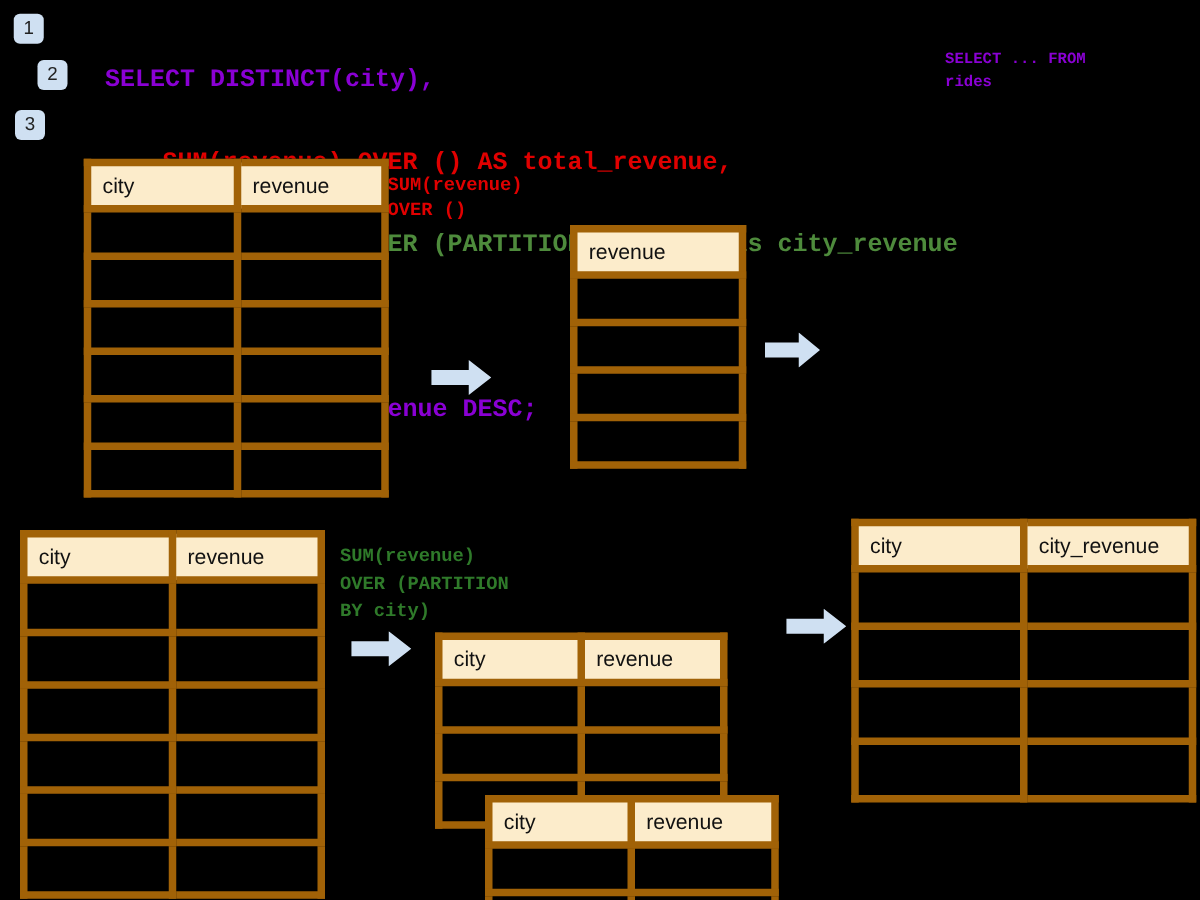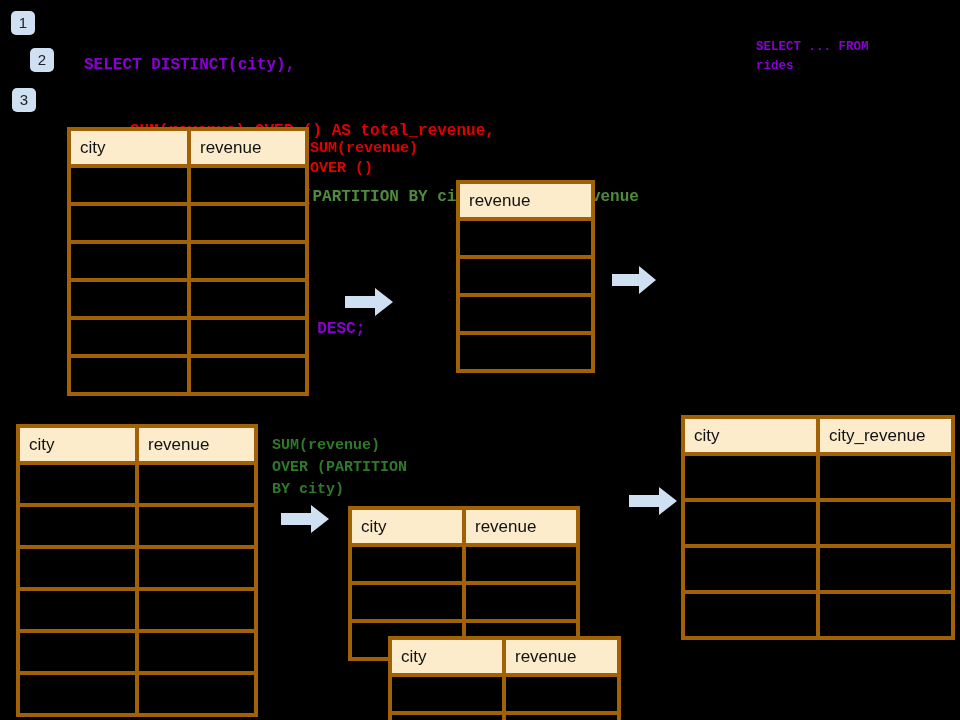--- a/index.html
+++ b/index.html
@@ -30,21 +30,21 @@
     text-align: center;
     font-weight: 400;
   }
 
   
   .sql-block {
     position: absolute;
     left: 84px;
     top: 10px;
     font-family: "Liberation Mono", monospace;
-    font-size: 16px;
+    font-size: 20px;
     line-height: 22px;
     font-weight: bold;
     white-space: pre;
     letter-spacing: 0px;
   }
   .sql-line { white-space: pre; }
   .c-purple { color: #8a00d4; }
   .c-red    { color: #e00000; }
   .c-green  { color: #4e8b3c; }
 
@@ -72,21 +72,21 @@
   }
 
   
   .tbl {
     position: absolute;
     border-collapse: collapse;
     background: #000000;
     table-layout: fixed;
   }
   .tbl td {
-    border: 4px solid #a16207;
+    border: 6px solid #a16207;
     padding: 0;
     height: 38px;
     box-sizing: border-box;
   }
   .tbl td.hd {
     background: #fceccb;
     color: #111111;
     font-family: "Liberation Sans", sans-serif;
     font-size: 17px;
     padding: 0 9px;

